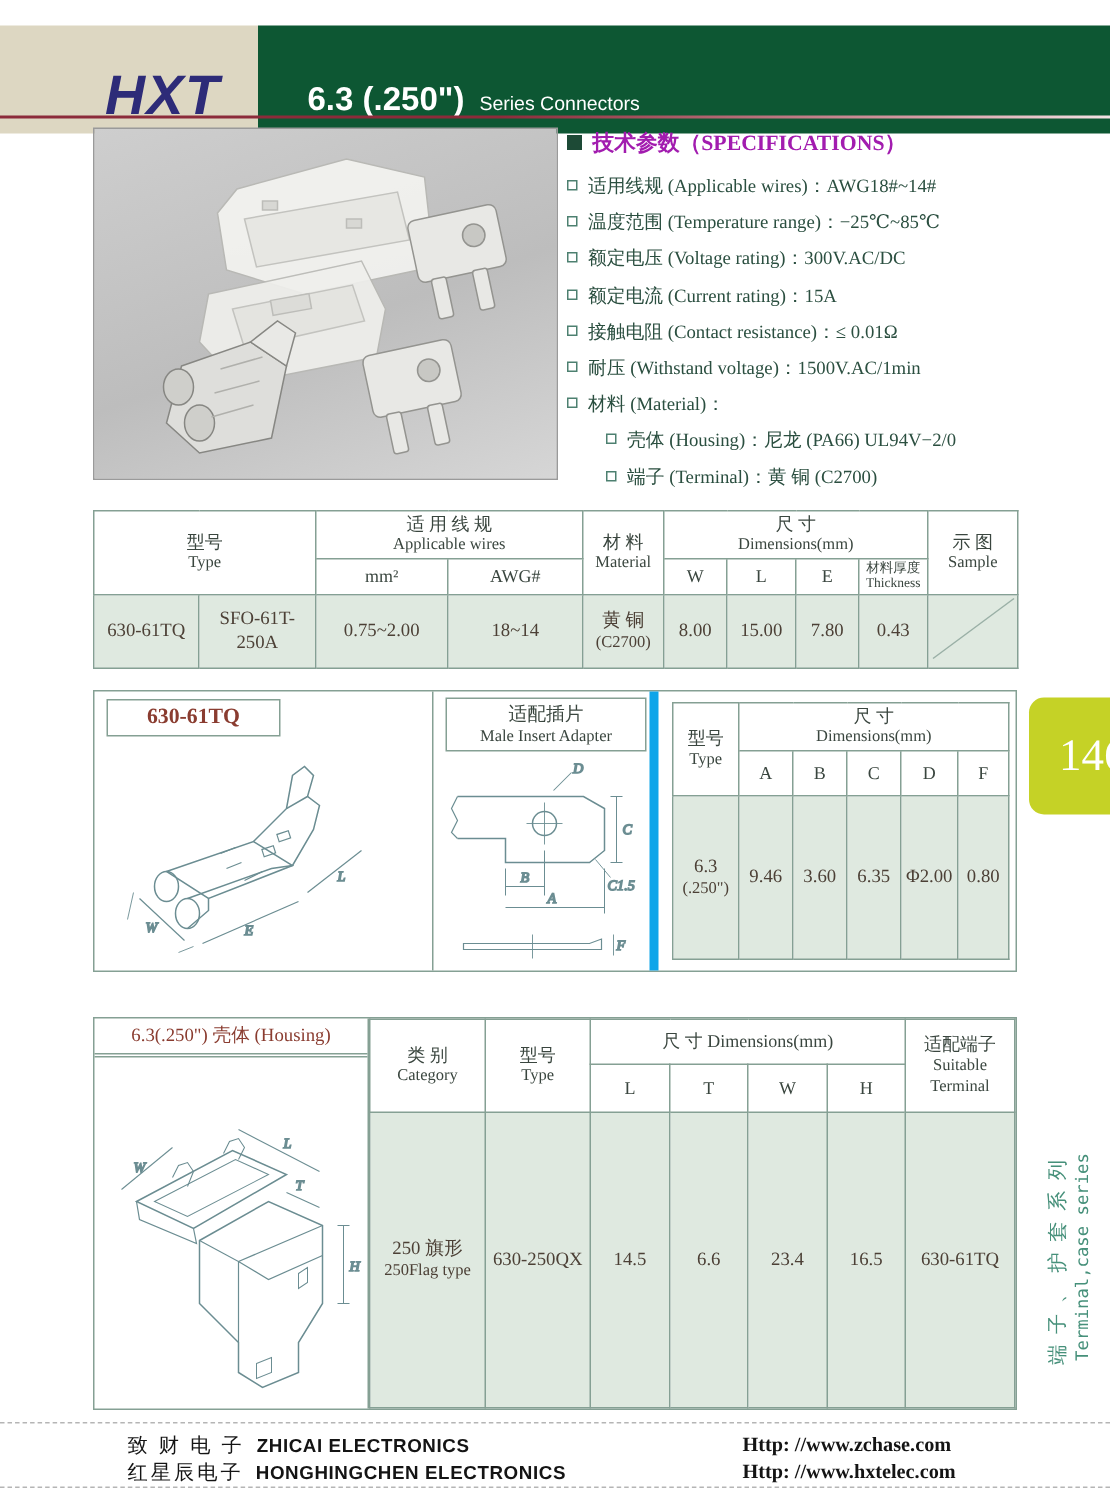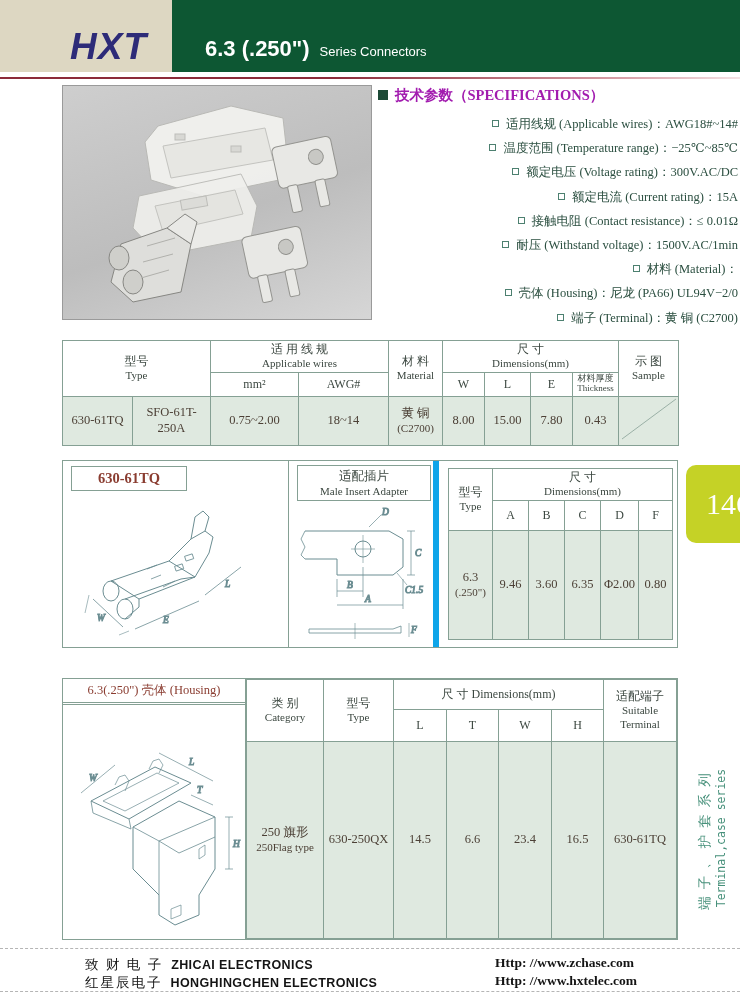--- a/index.html
+++ b/index.html
@@ -2,21 +2,21 @@
 <html><head>
 <meta charset="utf-8">
 <style>
   * { margin:0; padding:0; box-sizing:border-box; }
   html,body { width:740px; }
   body {
     position:relative; width:740px; height:1004px; background:#ffffff;
     font-family:"Liberation Serif","DejaVu Serif",serif; overflow:hidden;
   }
   
-  .hdr { position:absolute; top:0; left:0; width:664px; height:72px; }
+  .hdr { position:absolute; top:17px; left:0; width:664px; height:72px; }
   .hdr-beige { position:absolute; left:0; top:0; width:172px; height:72px; background:#ddd7c2; }
   .hdr-green { position:absolute; left:172px; top:0; width:568px; height:72px; background:#0d5733; }
   .logo {
     position:absolute; left:70px; top:26px; font-family:"Liberation Sans","DejaVu Sans",sans-serif;
     font-style:italic; font-weight:bold; font-size:37px; color:#2d2b78; letter-spacing:1px;
   }
   .hdr-title-wrap { position:absolute; left:205px; top:36px; color:#ffffff; white-space:nowrap; }
   .hdr-title { font-family:"Liberation Sans","DejaVu Sans",sans-serif; font-weight:bold; font-size:22px; vertical-align:baseline; }
   .hdr-sub { font-family:"Liberation Sans","DejaVu Sans",sans-serif; font-size:13px; margin-left:10px;text-align:center; }
   .hdr-rule { position:absolute; top:77px; left:0; width:740px; height:2px;
@@ -24,21 +24,21 @@
 
   
   .photo { position:absolute; left:62px; top:85px; width:310px; height:235px;
     background:linear-gradient(160deg,#cecece 0%,#bdbdbd 55%,#d6d6d6 100%);
     border:1px solid #9a9a9a; }
 
   
   .specs { position:absolute; left:378px; top:86px; width:360px; color:#2b4f40; }
   .spec-title { font-size:14.5px; font-weight:bold; color:#a21caf; margin-bottom:7px; }
   .spec-title .sq { display:inline-block; width:10px; height:10px; background:#1d4a36; margin-right:7px; }
-  .spec-item { font-size:12.5px; line-height:24.2px; white-space:nowrap;text-align:right; }
+  .spec-item { font-size:12.5px; line-height:24.2px; white-space:nowrap; }
   .spec-item .sq { display:inline-block; width:7px; height:7px; border:1px solid #4d8070; background:#fff; margin-right:7px; position:relative; top:-1px; }
   .spec-item.ind { padding-left:26px; }
 
   
   table { border-collapse:collapse; table-layout:fixed; }
   td { border:1px solid #85a094; text-align:center; vertical-align:middle;
        color:#3a463f; font-size:12px; line-height:1.25; overflow:hidden; }
   td .en { font-size:11px; display:block;text-align:center; }
   td.data { background:#dfe9e0; color:#4c4036; font-size:12.5px; }
   .tiny { font-size:9px; line-height:1.1; display:block; }

